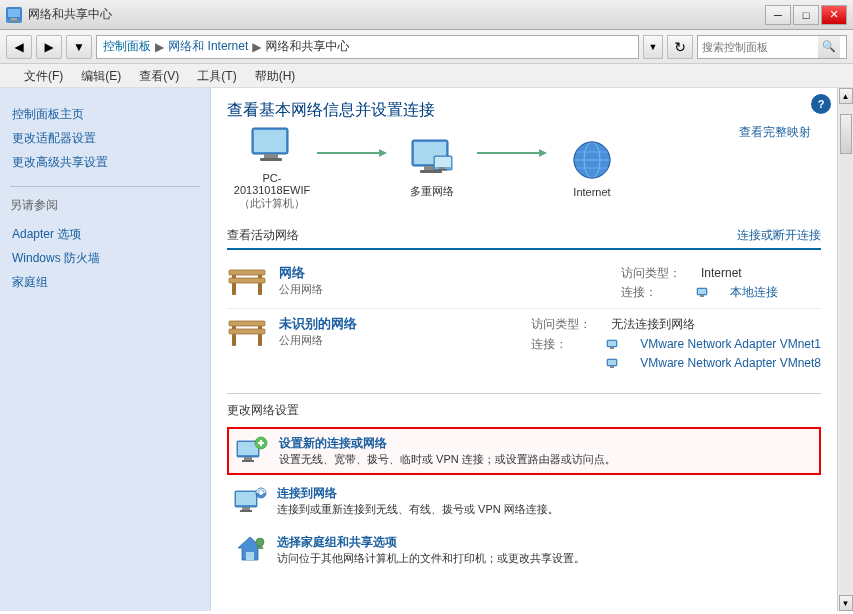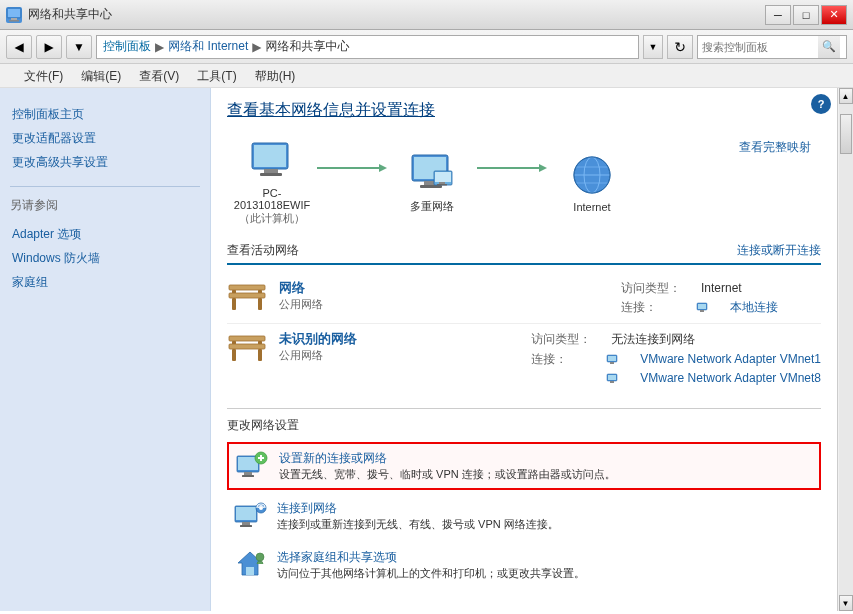--- a/index.html
+++ b/index.html
@@ -183,22 +183,21 @@
       background: #fff;
       padding: 12px 16px;
       overflow-y: auto;
       position: relative;
     }
 
     .page-title {
       font-size: 16px;
       color: #003f7f;
       font-weight: normal;
-      margin-bottom: 18px;
-      text-decoration: underline;
+      margin-bottom: 3px;
     }
 
     
     .network-diagram {
       display: flex;
       align-items: center;
       justify-content: flex-start;
       gap: 0;
       margin-bottom: 16px;
       position: relative;
@@ -334,21 +333,21 @@
       flex-shrink: 0;
       display: flex; align-items: center; justify-content: center;
     }
     .settings-item-text {
       flex: 1;
     }
     .settings-item-title {
       color: #1a5fa0;
       font-size: 12px;
       cursor: pointer;
-      font-weight: normal;
+      font-weight: bold;
     }
     .settings-item-desc {
       color: #333;
       font-size: 11px;
       line-height: 1.4;
     }
 
     
     .help-btn {
       position: absolute;

